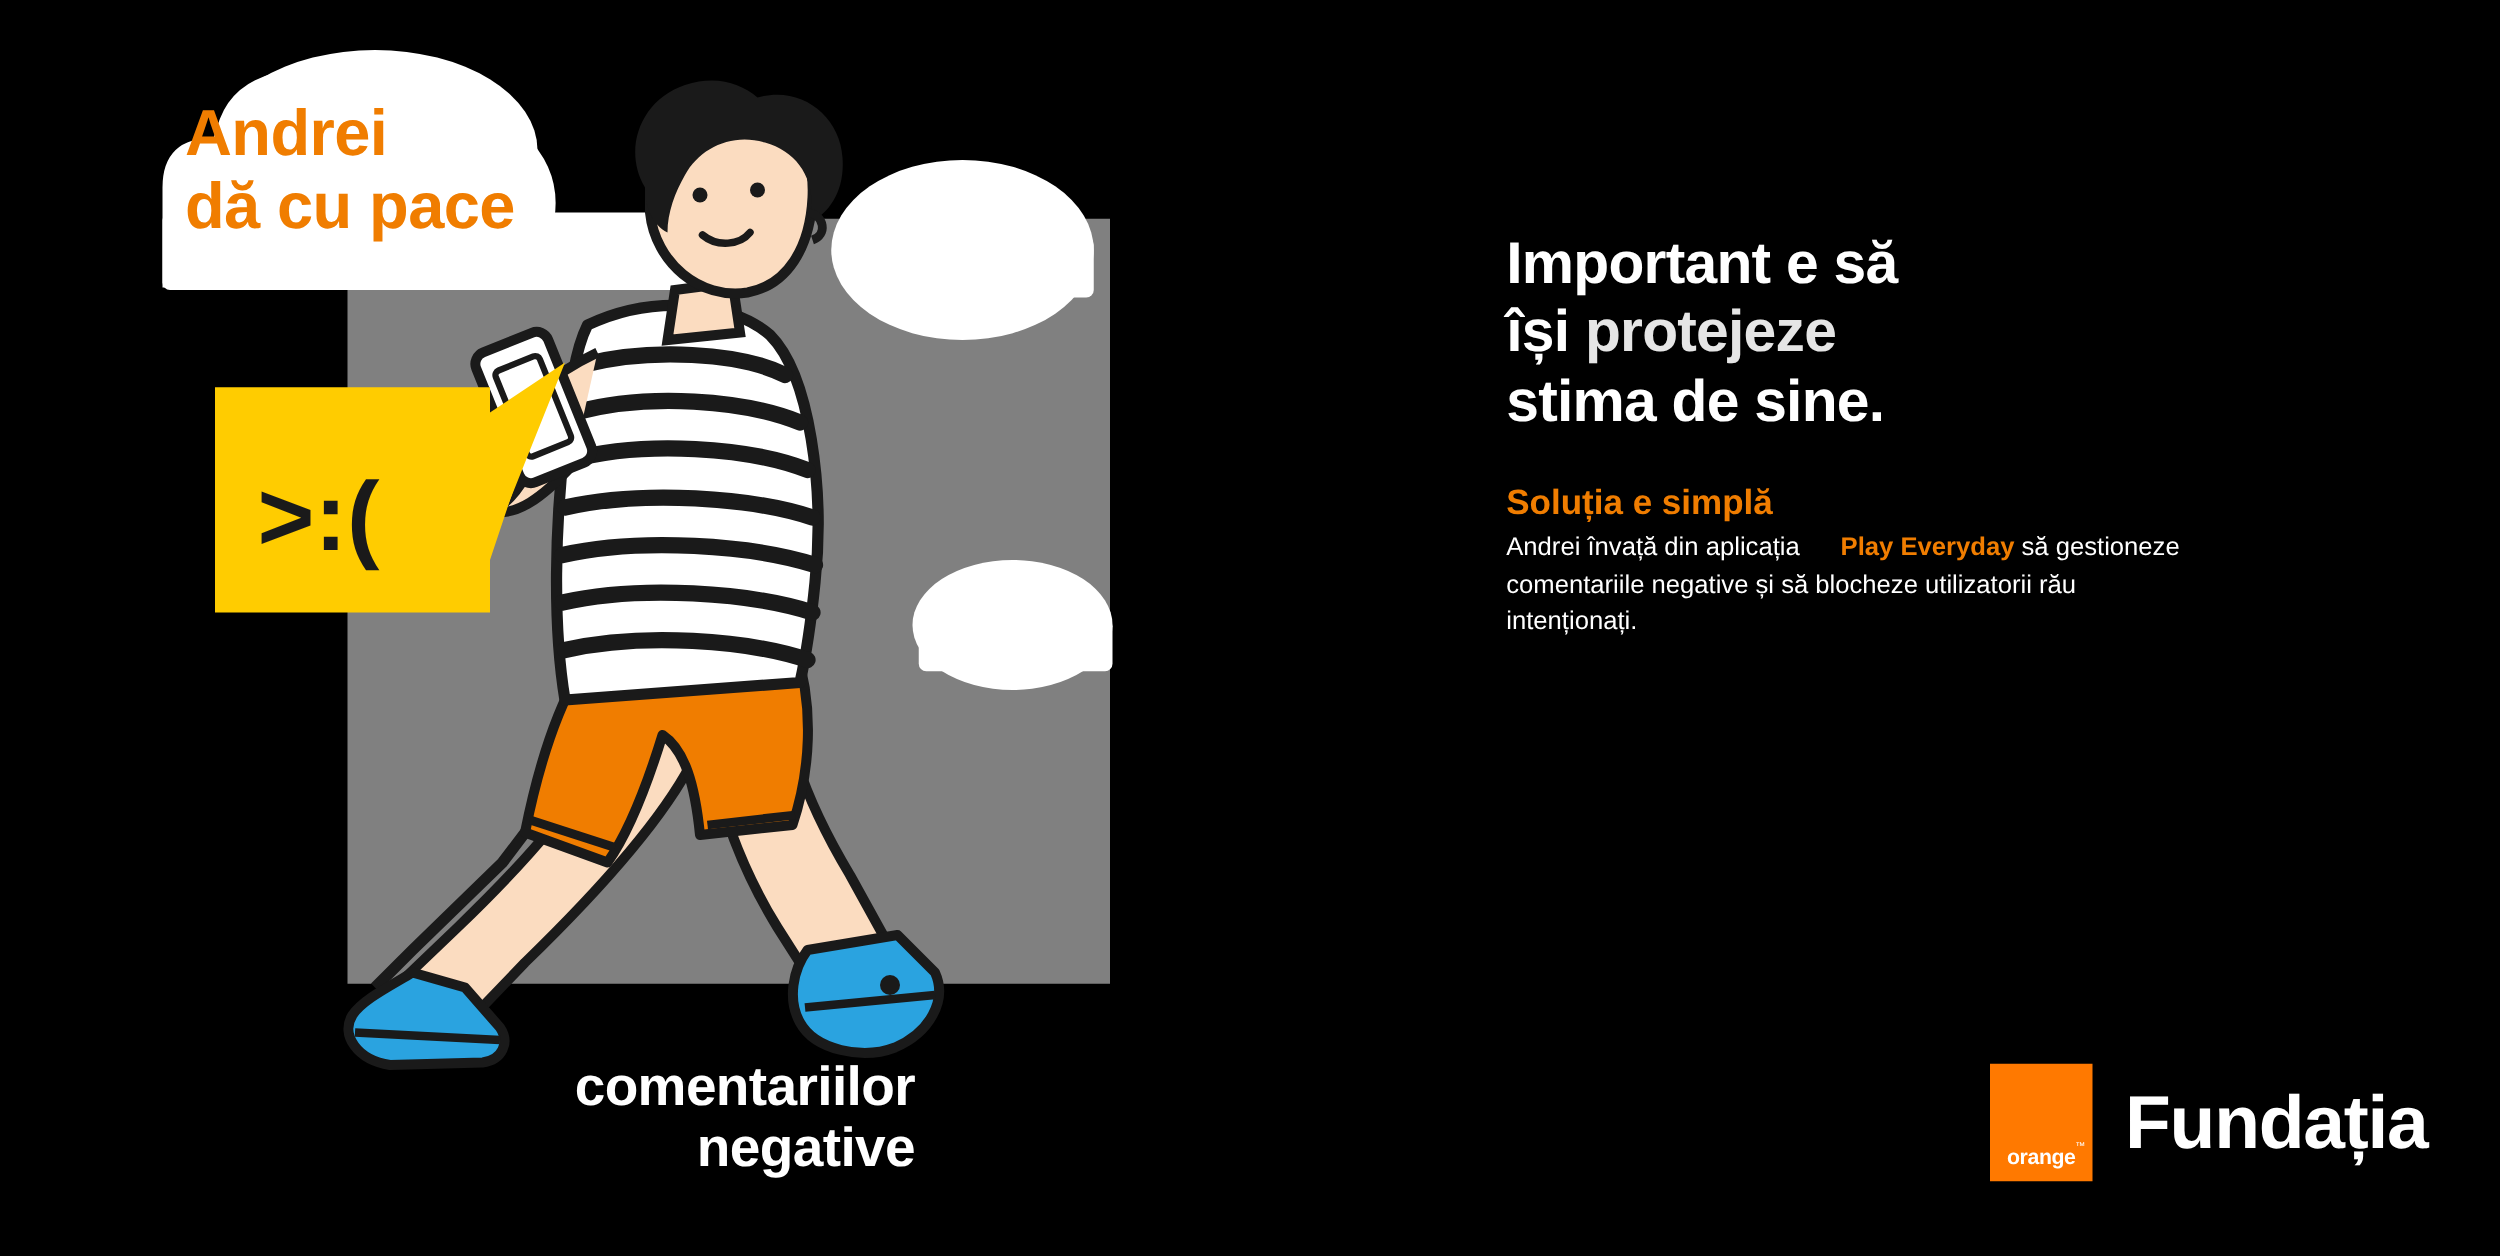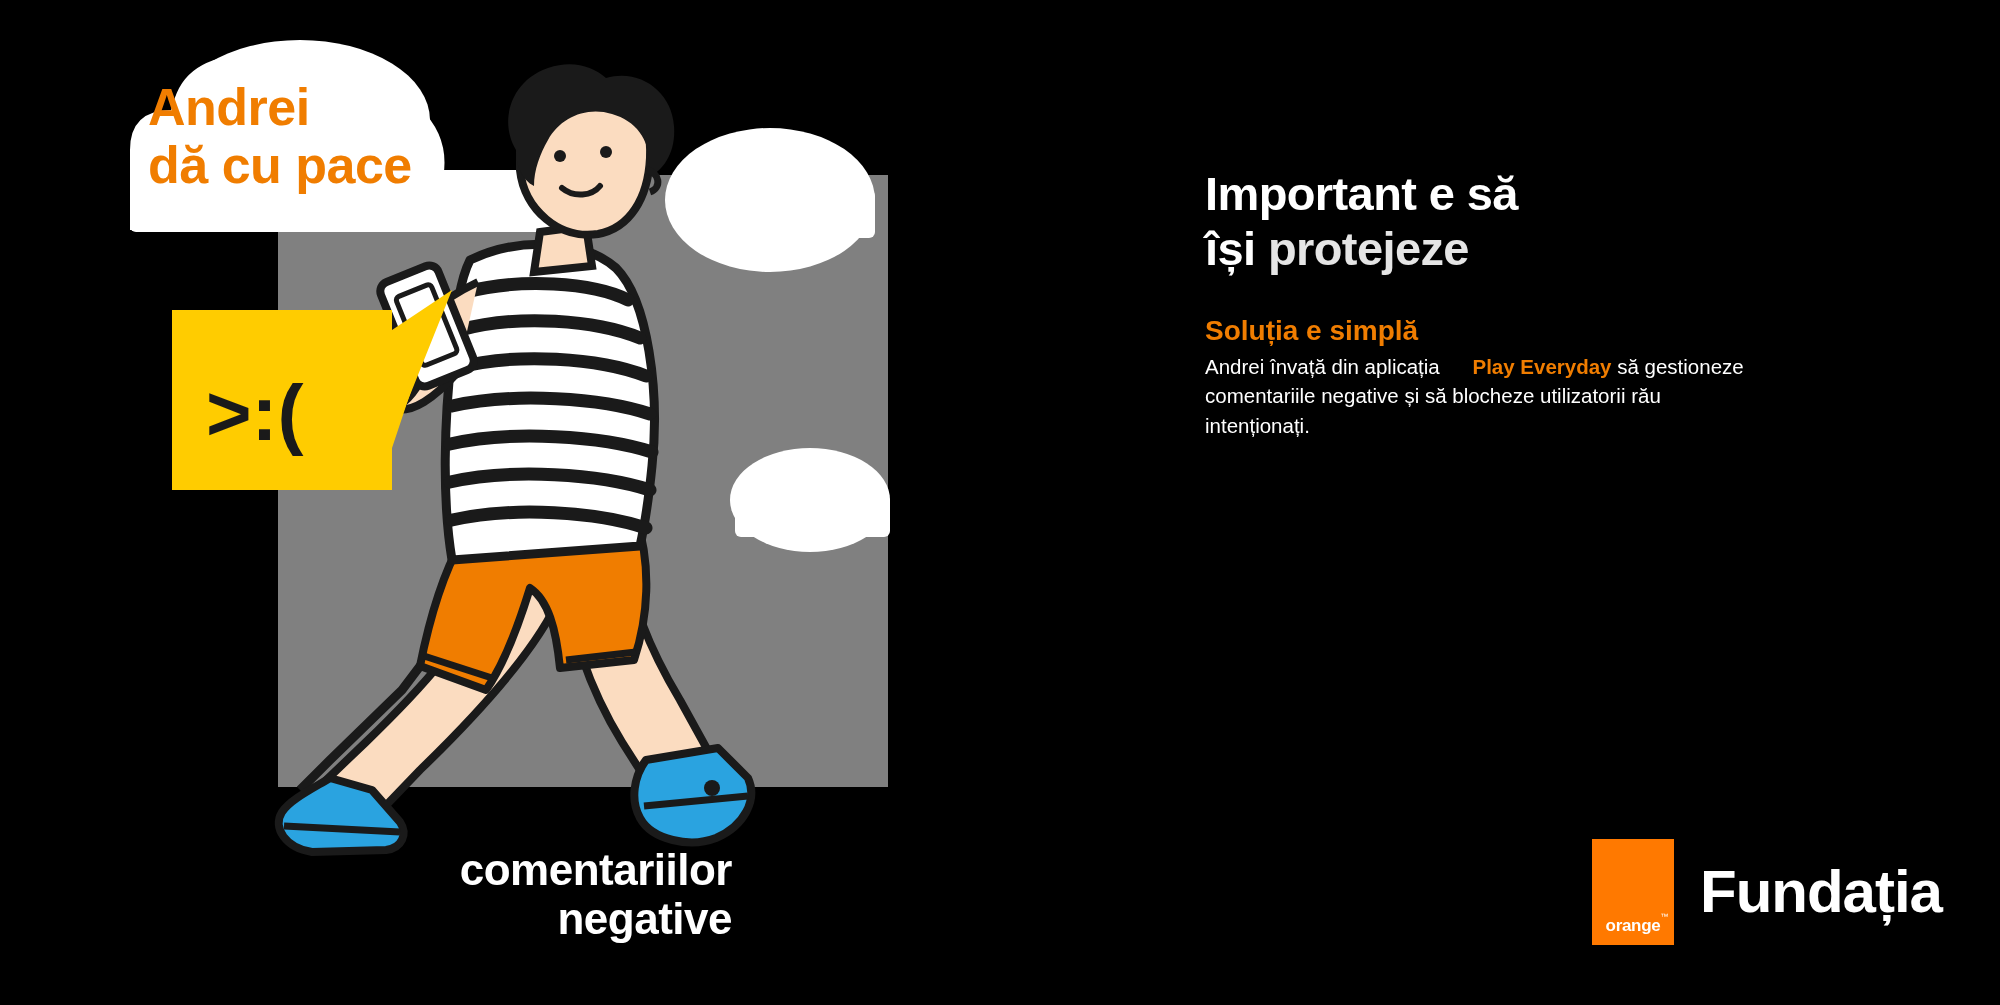--- a/index.html
+++ b/index.html
@@ -63,21 +63,21 @@
     color: #ffffff;
     letter-spacing: -0.5px;
     white-space: pre-line;
     z-index: 6;
   }
 
   
   .copy {
     position: absolute;
     left: 1205px;
-    top: 166px;
+    top: 182px;
     width: 600px;
   }
   .copy h1 {
     margin: 0;
     font-size: 47px;
     font-weight: bold;
     line-height: 1.18;
     letter-spacing: -0.6px;
     color: #ffffff;
   }
@@ -115,21 +115,21 @@
   .logo-row {
     position: absolute;
     right: 58px;
     bottom: 60px;
     display: flex;
     align-items: center;
     gap: 26px;
   }
   .orange-mark {
     width: 82px;
-    height: 106px;
+    height: 94px;
     background: #ff7900;
     display: flex;
     align-items: flex-end;
     justify-content: center;
     padding-bottom: 11px;
     box-sizing: border-box;
     position: relative;
   }
   .orange-mark span {
     color: #ffffff;
@@ -236,20 +236,21 @@
     <div class="art-title">Andrei
 dă cu pace</div>
     <div class="art-caption">comentariilor
 negative</div>
   </div>
 
   <div class="copy">
     <h1>
       <span>Important e să</span><br>
       <span>își </span><span class="accent">protejeze</span><br>
+      <span>stima de sine.</span>
     </h1>
 
 
     <div class="solution">
       <div class="solution-title">Soluția e simplă</div>
       <div class="solution-text"><span>Andrei învață din aplicația </span><span class="app-name">Play Everyday</span><span> să gestioneze comentariile negative și să blocheze utilizatorii rău intenționați.</span></div>
     </div>
   </div>
 
   <div class="logo-row">

